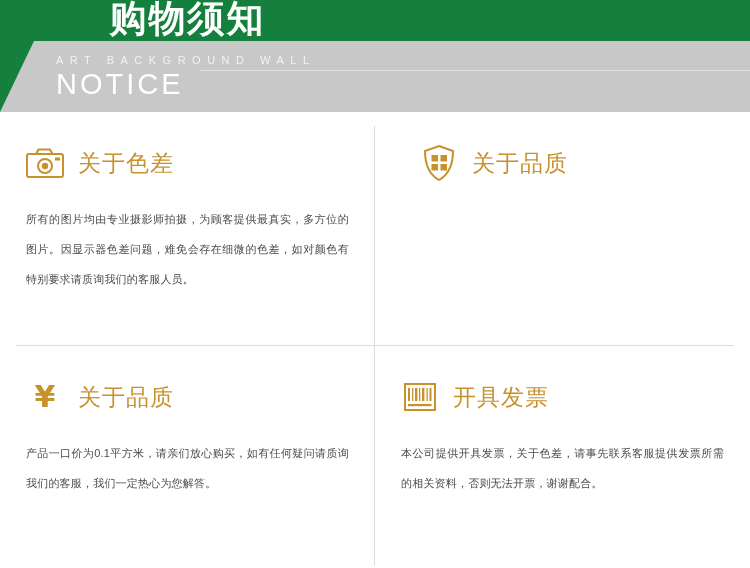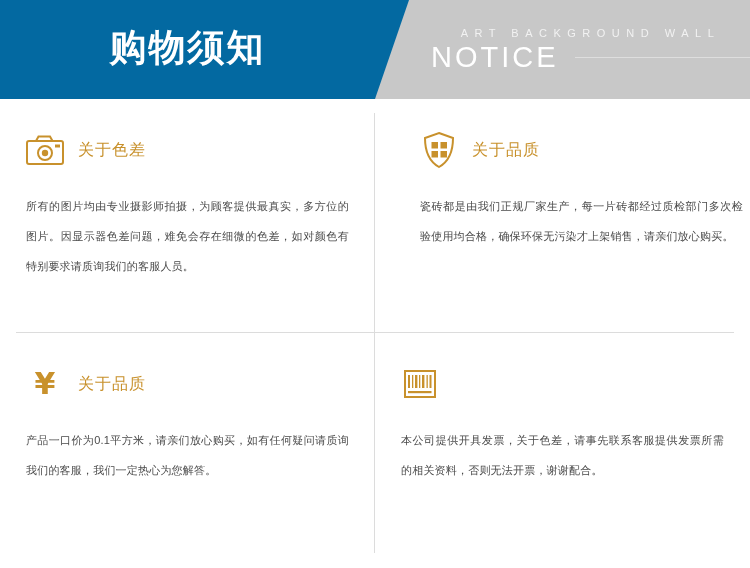--- a/index.html
+++ b/index.html
@@ -16,25 +16,26 @@
   .page {
     position: relative;
     width: 750px;
     height: 568px;
     box-sizing: border-box;
   }
 
   
   .header {
     position: relative;
-    height: 99px;
-    background: #0369a1;
+    height: 112px;
+    background: #15803d;
     display: flex;
     align-items: stretch;
     overflow: hidden;
+    flex-direction: column;
   }
   .header-left {
     width: 375px;
     display: flex;
     align-items: center;
     justify-content: center;
     position: relative;
   }
   .header-title-cn {
     color: #ffffff;
@@ -55,25 +56,23 @@
     justify-content: center;
     padding-left: 56px;
     box-sizing: border-box;
   }
   .header-kicker {
     color: #f2f2f2;
     font-size: 11px;
     letter-spacing: 6.5px;
     margin-bottom: 4px;
     white-space: nowrap;
-    text-align: center;
   }
   .header-sub-row {
     display: flex;
-    align-items: center;
   }
   .header-title-en {
     color: #ffffff;
     font-size: 29px;
     letter-spacing: 3px;
     line-height: 1;
     white-space: nowrap;
   }
   .header-rule {
     flex: 1;
@@ -136,21 +135,21 @@
     width: 38px;
     height: 40px;
     margin-right: 14px;
     flex: 0 0 auto;
     display: flex;
     align-items: center;
     justify-content: center;
   }
   .cell-title {
     color: #c8912c;
-    font-size: 16px;
+    font-size: 23px;
     letter-spacing: 1px;
     white-space: nowrap;
   }
   .cell-body {
     margin-top: 18px;
     color: #4a4a4a;
     font-size: 11px;
     line-height: 30px;
     letter-spacing: 0.2px;
     text-align: justify;
@@ -213,21 +212,20 @@
           <svg width="34" height="38" viewBox="0 0 34 38" aria-hidden="true">
             <path d="M17 2 L31 7 C31 22 26 31 17 36 C8 31 3 22 3 7 Z" class="ic-gold"></path>
             <rect x="9.5" y="11" width="6.5" height="6.5" class="ic-gold-fill"></rect>
             <rect x="18.5" y="11" width="6.5" height="6.5" class="ic-gold-fill"></rect>
             <rect x="9.5" y="20" width="6.5" height="6.5" class="ic-gold-fill"></rect>
             <rect x="18.5" y="20" width="6.5" height="6.5" class="ic-gold-fill"></rect>
           </svg>
         </span>
         <span class="cell-title">关于品质</span>
       </div>
-      <div class="cell-body">瓷砖都是由我们正规厂家生产，每一片砖都经过质检部门多次检验使用均合格，确保环保无污染才上架销售，请亲们放心购买。</div>
     </div>
 
     <div class="cell c10">
       <div class="cell-head">
         <span class="cell-icon">
           <span class="yen">¥</span>
         </span>
         <span class="cell-title">关于品质</span>
       </div>
       <div class="cell-body">产品一口价为0.1平方米，请亲们放心购买，如有任何疑问请质询我们的客服，我们一定热心为您解答。</div>
@@ -243,18 +241,19 @@
               <rect x="9" y="8" width="1.3" height="13"></rect>
               <rect x="12" y="8" width="2.4" height="13"></rect>
               <rect x="16" y="8" width="1.3" height="13"></rect>
               <rect x="19" y="8" width="2.4" height="13"></rect>
               <rect x="23.5" y="8" width="1.3" height="13"></rect>
               <rect x="26.5" y="8" width="2" height="13"></rect>
               <rect x="5" y="24" width="23.5" height="2.2"></rect>
             </g>
           </svg>
         </span>
+        <span class="cell-title">开具发票</span>
       </div>
       <div class="cell-body">本公司提供开具发票，关于色差，请事先联系客服提供发票所需的相关资料，否则无法开票，谢谢配合。</div>
     </div>
 
   </div>
 </div>
 
 </body></html>

